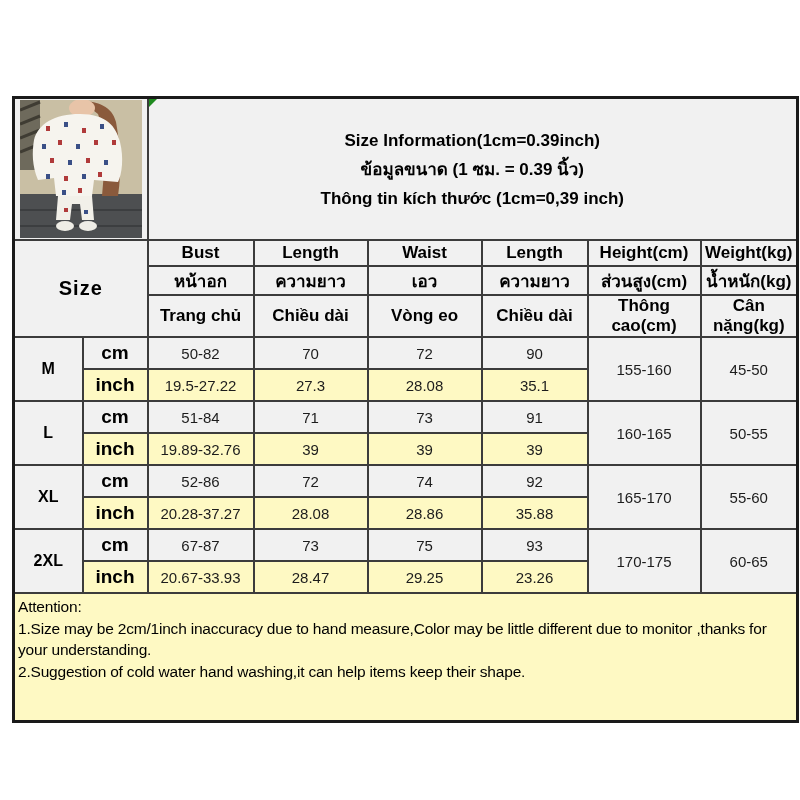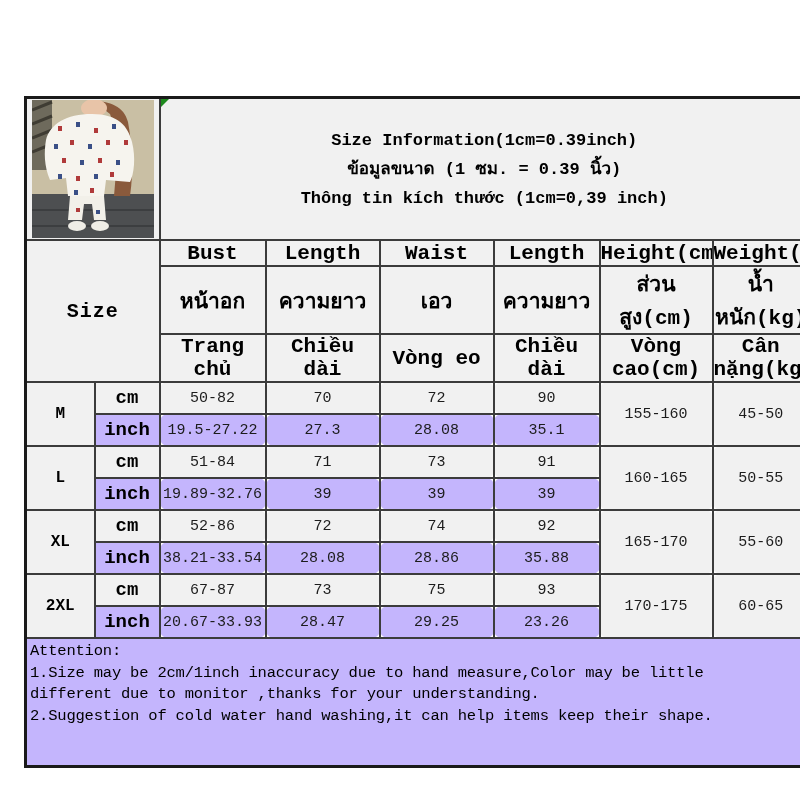--- a/index.html
+++ b/index.html
@@ -1,42 +1,42 @@
 <!DOCTYPE html>
 <html><head>
 <meta charset="utf-8">
 <style>
   html,body{margin:0;padding:0;}
   body{
     width:800px;height:800px;background:#ffffff;position:relative;
     font-family:"Liberation Sans","DejaVu Sans",sans-serif;color:#000;
   }
-  .sheet{position:absolute;left:24px;top:96px;width:648px;font-family:Liberation Mono, monospace;}
+  .sheet{position:absolute;left:12px;top:96px;width:648px;}
   table.size-table{
     border-collapse:collapse;table-layout:fixed;width:784px;
     border:3px solid #1a1a1a;
   }
   td{
     border:2px solid #3c3c3c;text-align:center;vertical-align:middle;
     overflow:hidden;padding:0;
   }
   .gray{background:#f1f1f1;}
-  .white{background:#c4b5fd;}
+  .white{background:#fef9c3;}
   .photo-cell{padding:0;}
   .photo-wrap{width:100%;height:140px;display:flex;align-items:center;justify-content:center;}
   .title-cell{font-weight:bold;font-size:17px;line-height:29px;position:relative;}
   .corner-flag{
     position:absolute;left:0;top:0;width:0;height:0;
     border-top:8px solid #1e8a1e;border-right:8px solid transparent;
   }
   .size-big{font-size:20px;font-weight:bold;letter-spacing:1px;}
-  .hdr{font-weight:bold;font-size:21px;}
+  .hdr{font-weight:bold;font-size:17px;}
   .lbl{font-weight:bold;font-size:16px;}
   .unit{font-weight:bold;font-size:19px;}
-  .val{font-size:15px;color:#1c1c1c;border-radius:8px;}
+  .val{font-size:15px;color:#1c1c1c;}
   .attn-cell{
     text-align:left;vertical-align:top;font-size:15.5px;line-height:21.5px;
     padding:2px 16px 0 3px;height:124px;letter-spacing:-0.2px;
   }
   .attn-cell div{margin:0;}
 </style>
 </head>
 <body>
 
 <div class="sheet">
@@ -117,21 +117,21 @@
       <td class="gray hdr">เอว</td>
       <td class="gray hdr">ความยาว</td>
       <td class="gray hdr">ส่วนสูง(cm)</td>
       <td class="gray hdr">น้ำหนัก(kg)</td>
     </tr>
     <tr style="height:26px">
       <td class="gray hdr">Trang chủ</td>
       <td class="gray hdr">Chiều dài</td>
       <td class="gray hdr">Vòng eo</td>
       <td class="gray hdr">Chiều dài</td>
-      <td class="gray hdr">Vòng cao(cm)</td>
+      <td class="gray hdr">Thông cao(cm)</td>
       <td class="gray hdr">Cân nặng(kg)</td>
     </tr>
 
     <tr style="height:32px">
       <td class="gray lbl" rowspan="2">M</td>
       <td class="gray unit">cm</td>
       <td class="gray val">50-82</td>
       <td class="gray val">70</td>
       <td class="gray val">72</td>
       <td class="gray val">90</td>
@@ -169,21 +169,21 @@
       <td class="gray unit">cm</td>
       <td class="gray val">52-86</td>
       <td class="gray val">72</td>
       <td class="gray val">74</td>
       <td class="gray val">92</td>
       <td class="gray val" rowspan="2">165-170</td>
       <td class="gray val" rowspan="2">55-60</td>
     </tr>
     <tr style="height:32px">
       <td class="white unit">inch</td>
-      <td class="white val">38.21-33.54</td>
+      <td class="white val">20.28-37.27</td>
       <td class="white val">28.08</td>
       <td class="white val">28.86</td>
       <td class="white val">35.88</td>
     </tr>
 
     <tr style="height:32px">
       <td class="gray lbl" rowspan="2">2XL</td>
       <td class="gray unit">cm</td>
       <td class="gray val">67-87</td>
       <td class="gray val">73</td>

